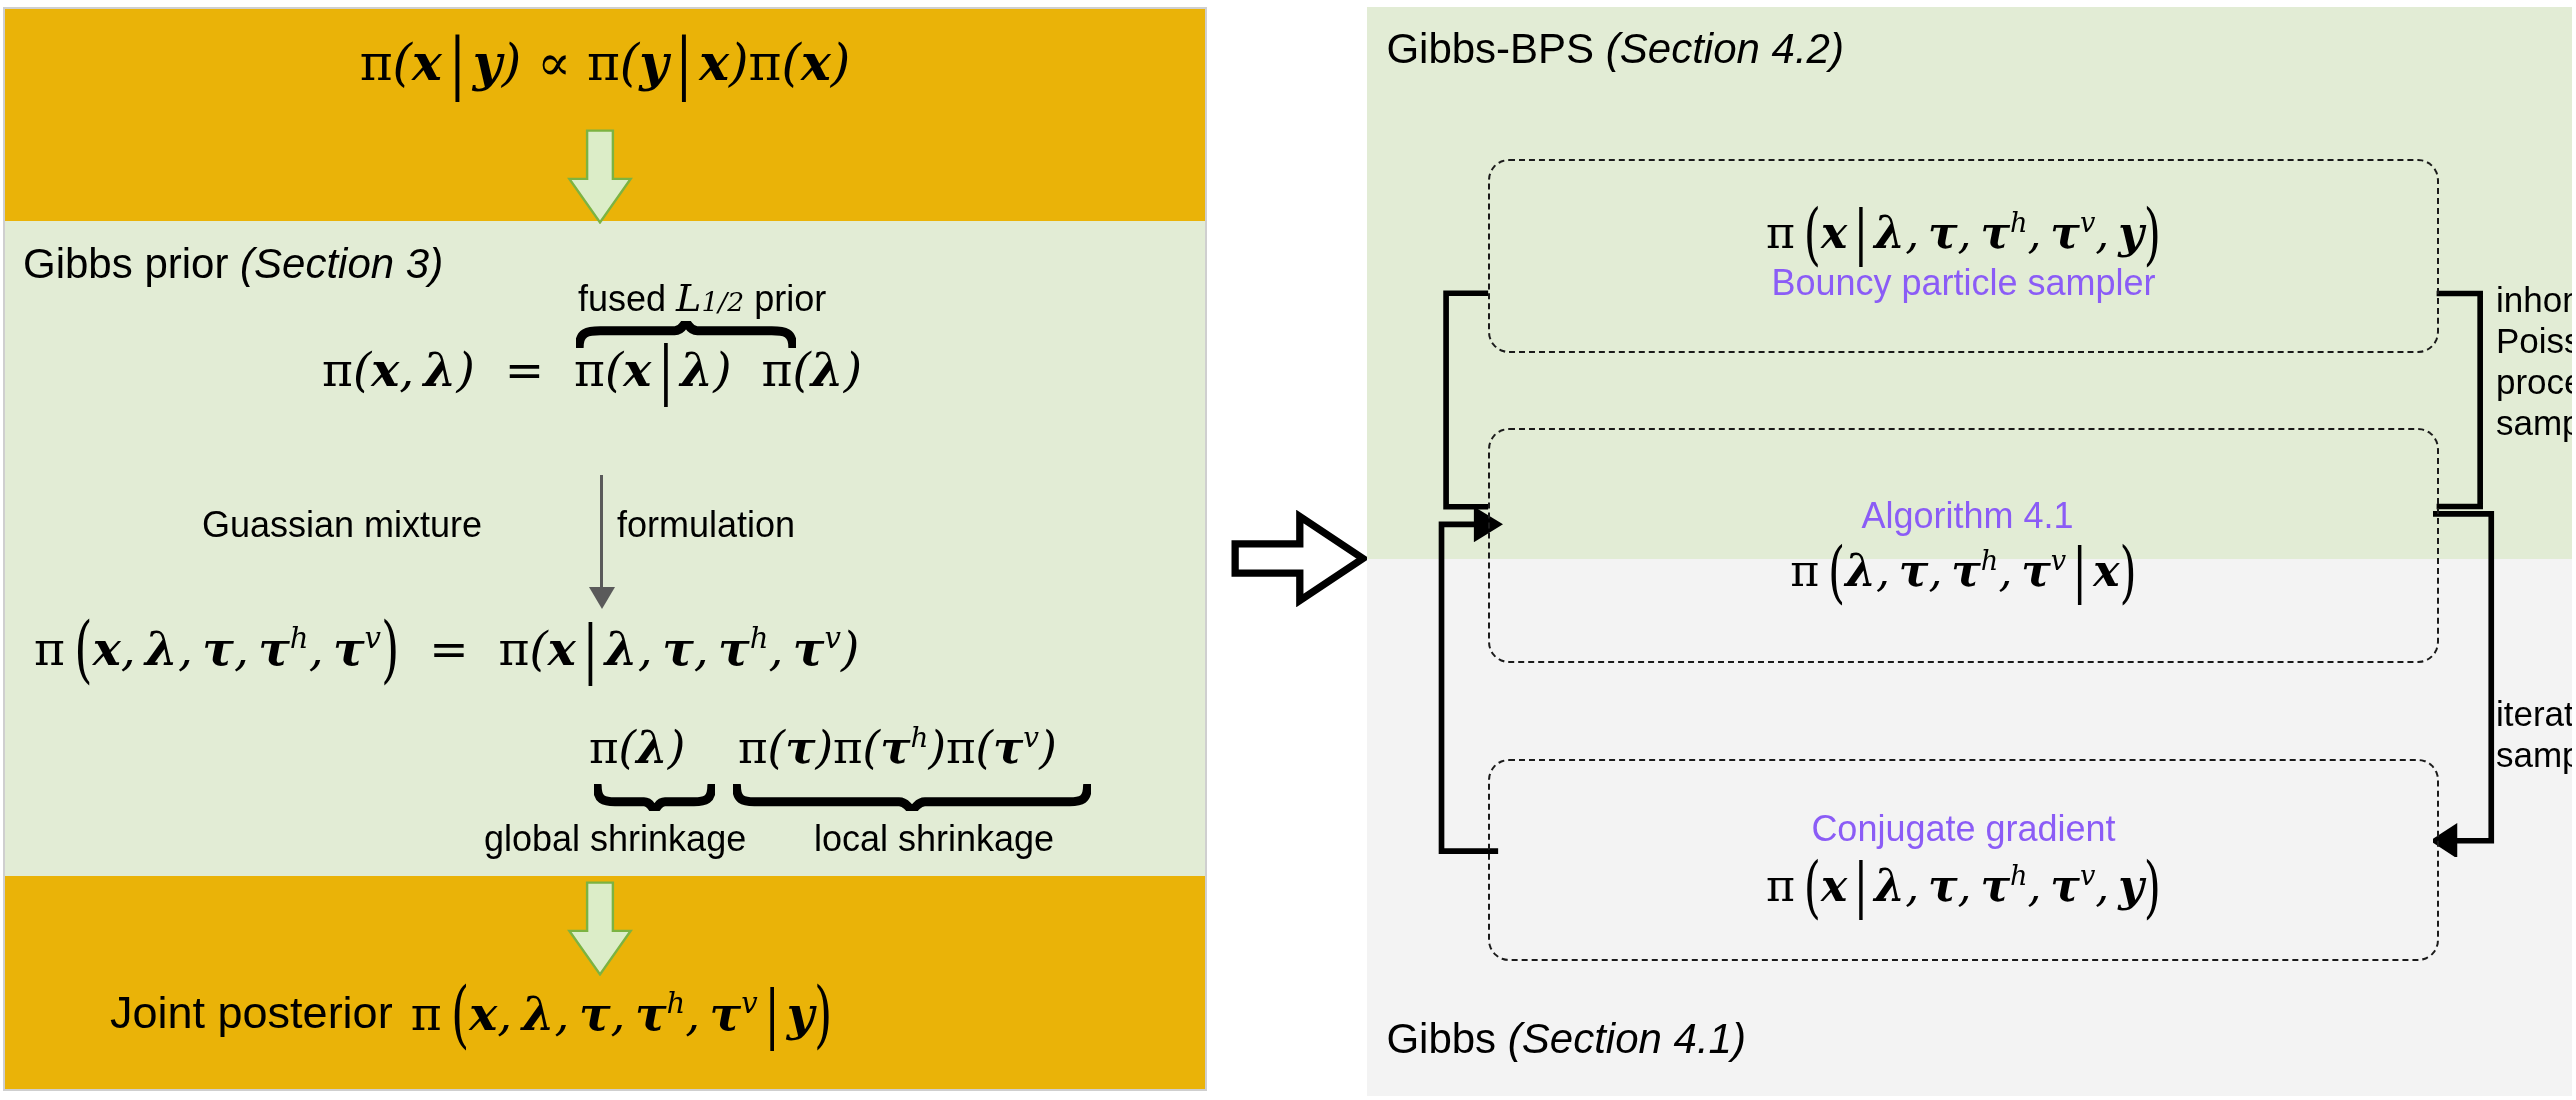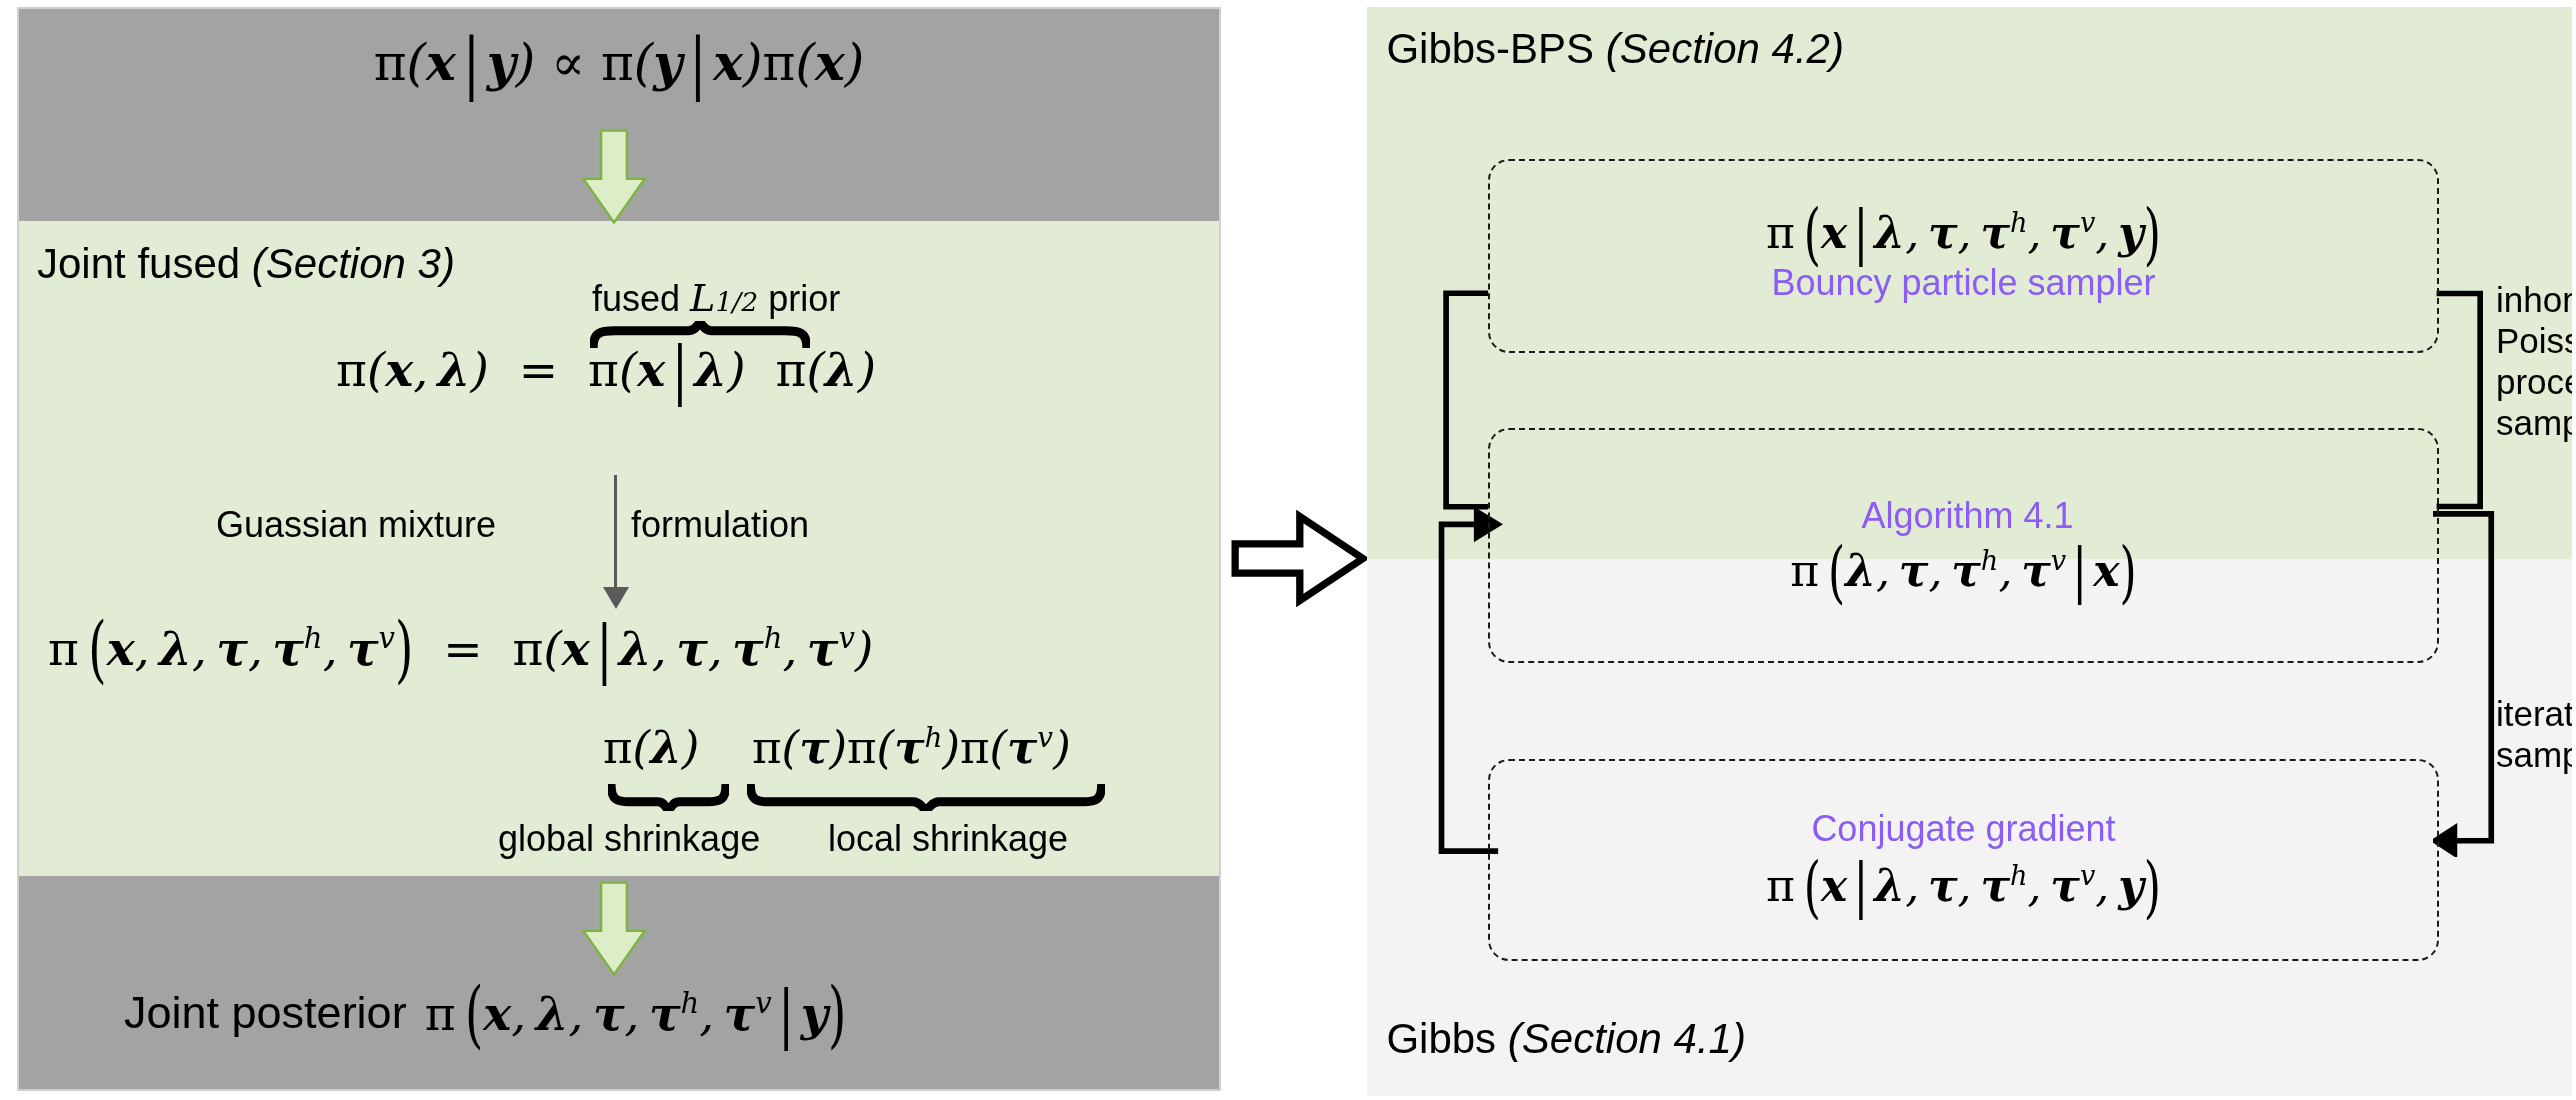--- a/index.html
+++ b/index.html
@@ -25,24 +25,24 @@
   .math .up { font-style: normal; }
   .bsym { font-weight: bold; font-style: italic; }
   .sup  { font-size: 0.62em; vertical-align: super; font-style: italic; font-weight: normal; }
   .paren-big { font-style: normal; display:inline-block; transform: scaleY(1.55); }
   .bar { font-style: normal; padding: 0 .14em; display:inline-block; transform: scaleY(1.35);}
   .txt { font-family: "Liberation Sans", sans-serif; font-style: normal; }
 
   
   #left-panel {
     position: absolute;
-    left: 17px; top: 6.5px;
+    left: 3px; top: 6.5px;
     width: 1204px; height: 1084px;
     border: 2.4px solid #cfcfcf;
-    background: #a3a3a3;
+    background: #eab308;
     box-sizing: border-box;
   }
   #left-green-band {
     position: absolute;
     left: 0; top: 212px;
     width: 100%; height: 655px;
     background: #e2ecd5;
   }
 
   .eq-top {
@@ -158,21 +158,21 @@
       <span class="up">π</span>(<span class="bsym">y</span><span class="bar">|</span><span class="bsym">x</span>)<span class="up">π</span>(<span class="bsym">x</span>)
     </div>
 
     <div class="green-arrow" style="left:561px; top:120px;">
       <svg viewBox="0 0 84 118" xmlns="http://www.w3.org/2000/svg">
         <polygon points="26,2 58,2 58,62 80,62 42,116 4,62 26,62" fill="#dcedc8" stroke="#7cb342" stroke-width="3"></polygon>
       </svg>
     </div>
 
     <div class="section-label" style="left:18px; top:231px;">
-      <span>Joint fused </span><span class="ital">(Section 3)</span>
+      <span>Gibbs prior </span><span class="ital">(Section 3)</span>
     </div>
 
     <div class="brace-label" style="left:537px; top:267px;margin-left:36px;">
       <span class="txt">fused </span><span class="math" style="font-size:1.06em;">L</span><span class="math" style="font-size:0.74em;">1/2</span><span class="txt"> prior</span>
     </div>
 
     <div style="position:absolute; left:571px; top:312px; width:220px; height:27.5px;">
       <svg viewBox="0 0 272 34" xmlns="http://www.w3.org/2000/svg" style="display:block;width:100%;height:100%;">
         <path d="M4 32 C4 14 14 12 30 12 L122 12 C132 12 132 4 136 2 C140 4 140 12 150 12 L242 12 C258 12 268 14 268 32" fill="none" stroke="#000" stroke-width="11" stroke-linecap="round"></path>
       </svg>

